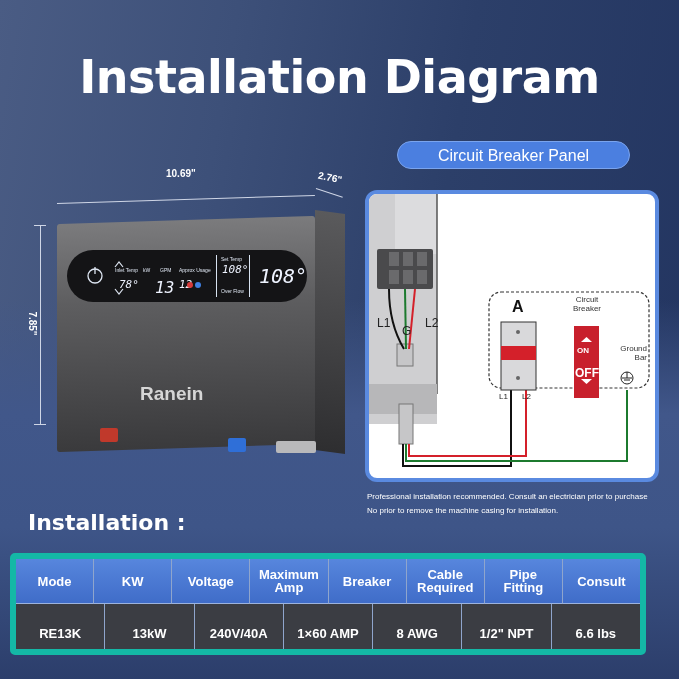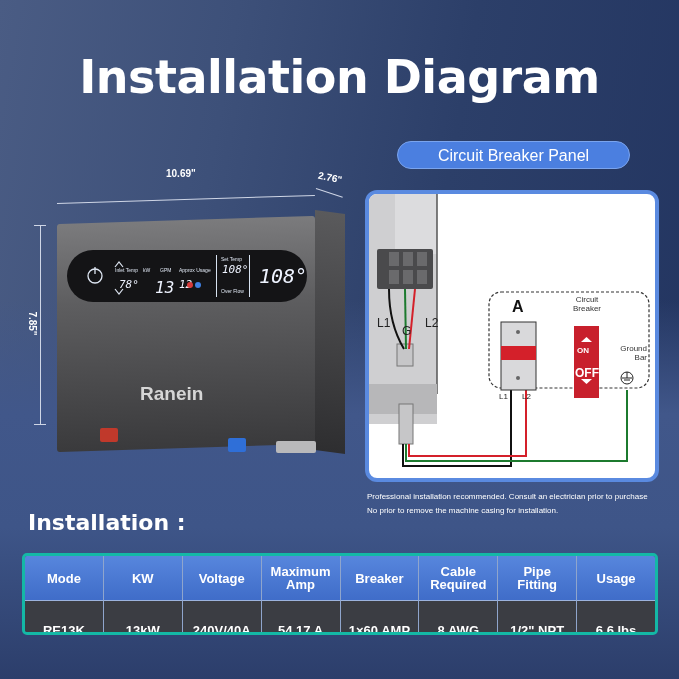--- a/index.html
+++ b/index.html
@@ -53,22 +53,22 @@
     position: absolute; left: 365px; top: 190px; width: 294px; height: 292px;
     background: #ffffff; border: 4px solid #5a8ae0; border-radius: 12px; overflow: hidden;
   }
   .note { position: absolute; left: 367px; color: #ffffff; font-size: 8px; white-space: nowrap; }
   
   .req-title {
     position: absolute; left: 28px; top: 510px; color: #ffffff; font-size: 22px;
     font-family: "DejaVu Sans", sans-serif;
   }
   .table {
-    position: absolute; left: 22px; top: 553px; width: 636px; height: 82px;
-    border: 3px solid #14b8a6; border-radius: 5px; overflow: hidden;
+    position: absolute; left: 10px; top: 553px; width: 636px; height: 102px;
+    border: 6px solid #14b8a6; border-radius: 5px; overflow: hidden;
   }
   .row { display: flex; width: 100%; }
   .row.head { height: 45px; background: linear-gradient(180deg, #5786dd, #3f6cc8); }
   .row.body { height: 59px; background: #3b3d43; }
   .cell {
     flex: 1 1 0; display: flex; align-items: center; justify-content: center; text-align: center;
     color: #ffffff; font-weight: bold; font-size: 13px; line-height: 13px;
     border-right: 1px solid #8fa5cc;
     white-space: pre-line;
   }
@@ -198,25 +198,24 @@
     <div class="cell">Mode</div>
     <div class="cell">KW</div>
     <div class="cell">Voltage</div>
     <div class="cell">Maximum
 Amp</div>
     <div class="cell">Breaker</div>
     <div class="cell">Cable
 Required</div>
     <div class="cell">Pipe
 Fitting</div>
-    <div class="cell">Usage</div>
+    <div class="cell">Consult</div>
   </div>
   <div class="row body">
     <div class="cell">RE13K</div>
     <div class="cell">13kW</div>
     <div class="cell">240V/40A</div>
-    <div class="cell">54.17 A</div>
     <div class="cell">1×60 AMP</div>
     <div class="cell">8 AWG</div>
     <div class="cell">1/2" NPT</div>
     <div class="cell">6.6 lbs</div>
   </div>
 </div>
 
 </body></html>

